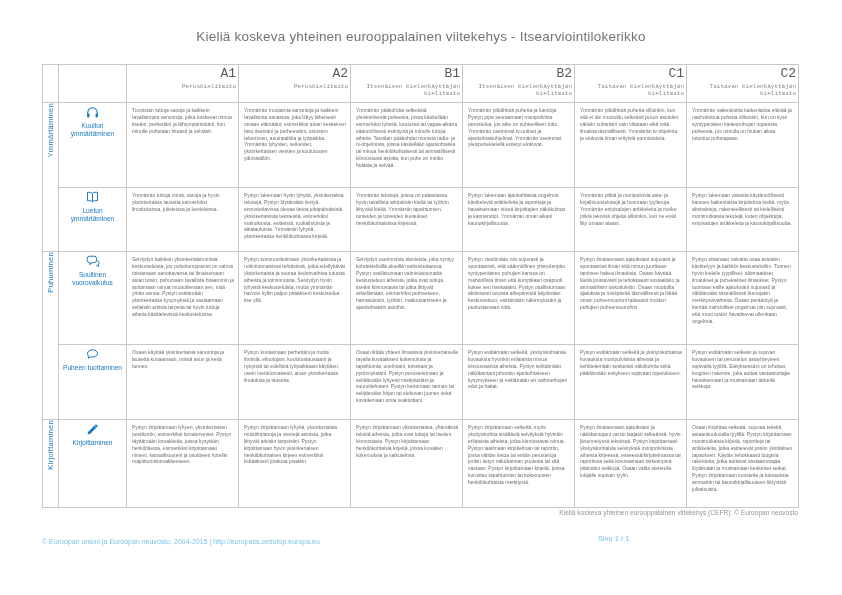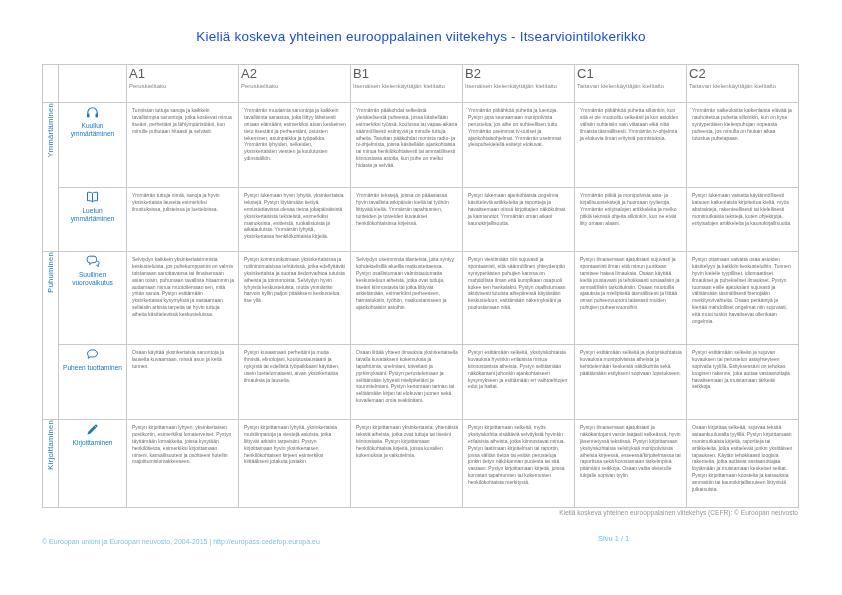--- a/index.html
+++ b/index.html
@@ -2,28 +2,28 @@
 <html><head>
 <meta charset="utf-8">
 <style>
   html,body{margin:0;padding:0;background:#ffffff;}
   .page{
     position:relative;width:842px;height:595px;background:#ffffff;overflow:hidden;
     font-family:"Liberation Sans",sans-serif;color:#6d6e71;
   }
   .title{
     position:absolute;top:29px;left:0;width:842px;text-align:center;
-    color:#1d4ed8;font-size:13.5px;font-weight:normal;letter-spacing:.2px;
+    color:#737373;font-size:13.5px;font-weight:normal;letter-spacing:.2px;
   }
   table.grid{
     position:absolute;left:42px;top:64px;width:756px;
     border-collapse:collapse;table-layout:fixed;
   }
   table.grid td{border:1px solid #c6c8ca;vertical-align:top;overflow:hidden;}
-  td.level-head{text-align:left;vertical-align:middle;padding:2px 2px;}
+  td.level-head{text-align:right;vertical-align:middle;padding:2px 2px;font-family:Liberation Mono, monospace;}
   .level-code{font-size:13px;color:#58595b;line-height:1.15;}
   .level-label{font-size:6px;color:#85878a;line-height:1.25;margin-top:1px;}
   td.group-cell{vertical-align:middle;text-align:center;padding:0;}
   .group-label{
     writing-mode:vertical-rl;transform:rotate(180deg);
     color:#1b79c0;font-size:7.5px;letter-spacing:.3px;white-space:nowrap;
     display:inline-block;
   }
   td.skill-cell{vertical-align:middle;text-align:center;padding:2px 3px;}
   .skill-icon{display:block;margin:0 auto 2px auto;width:15px;height:15px;}

